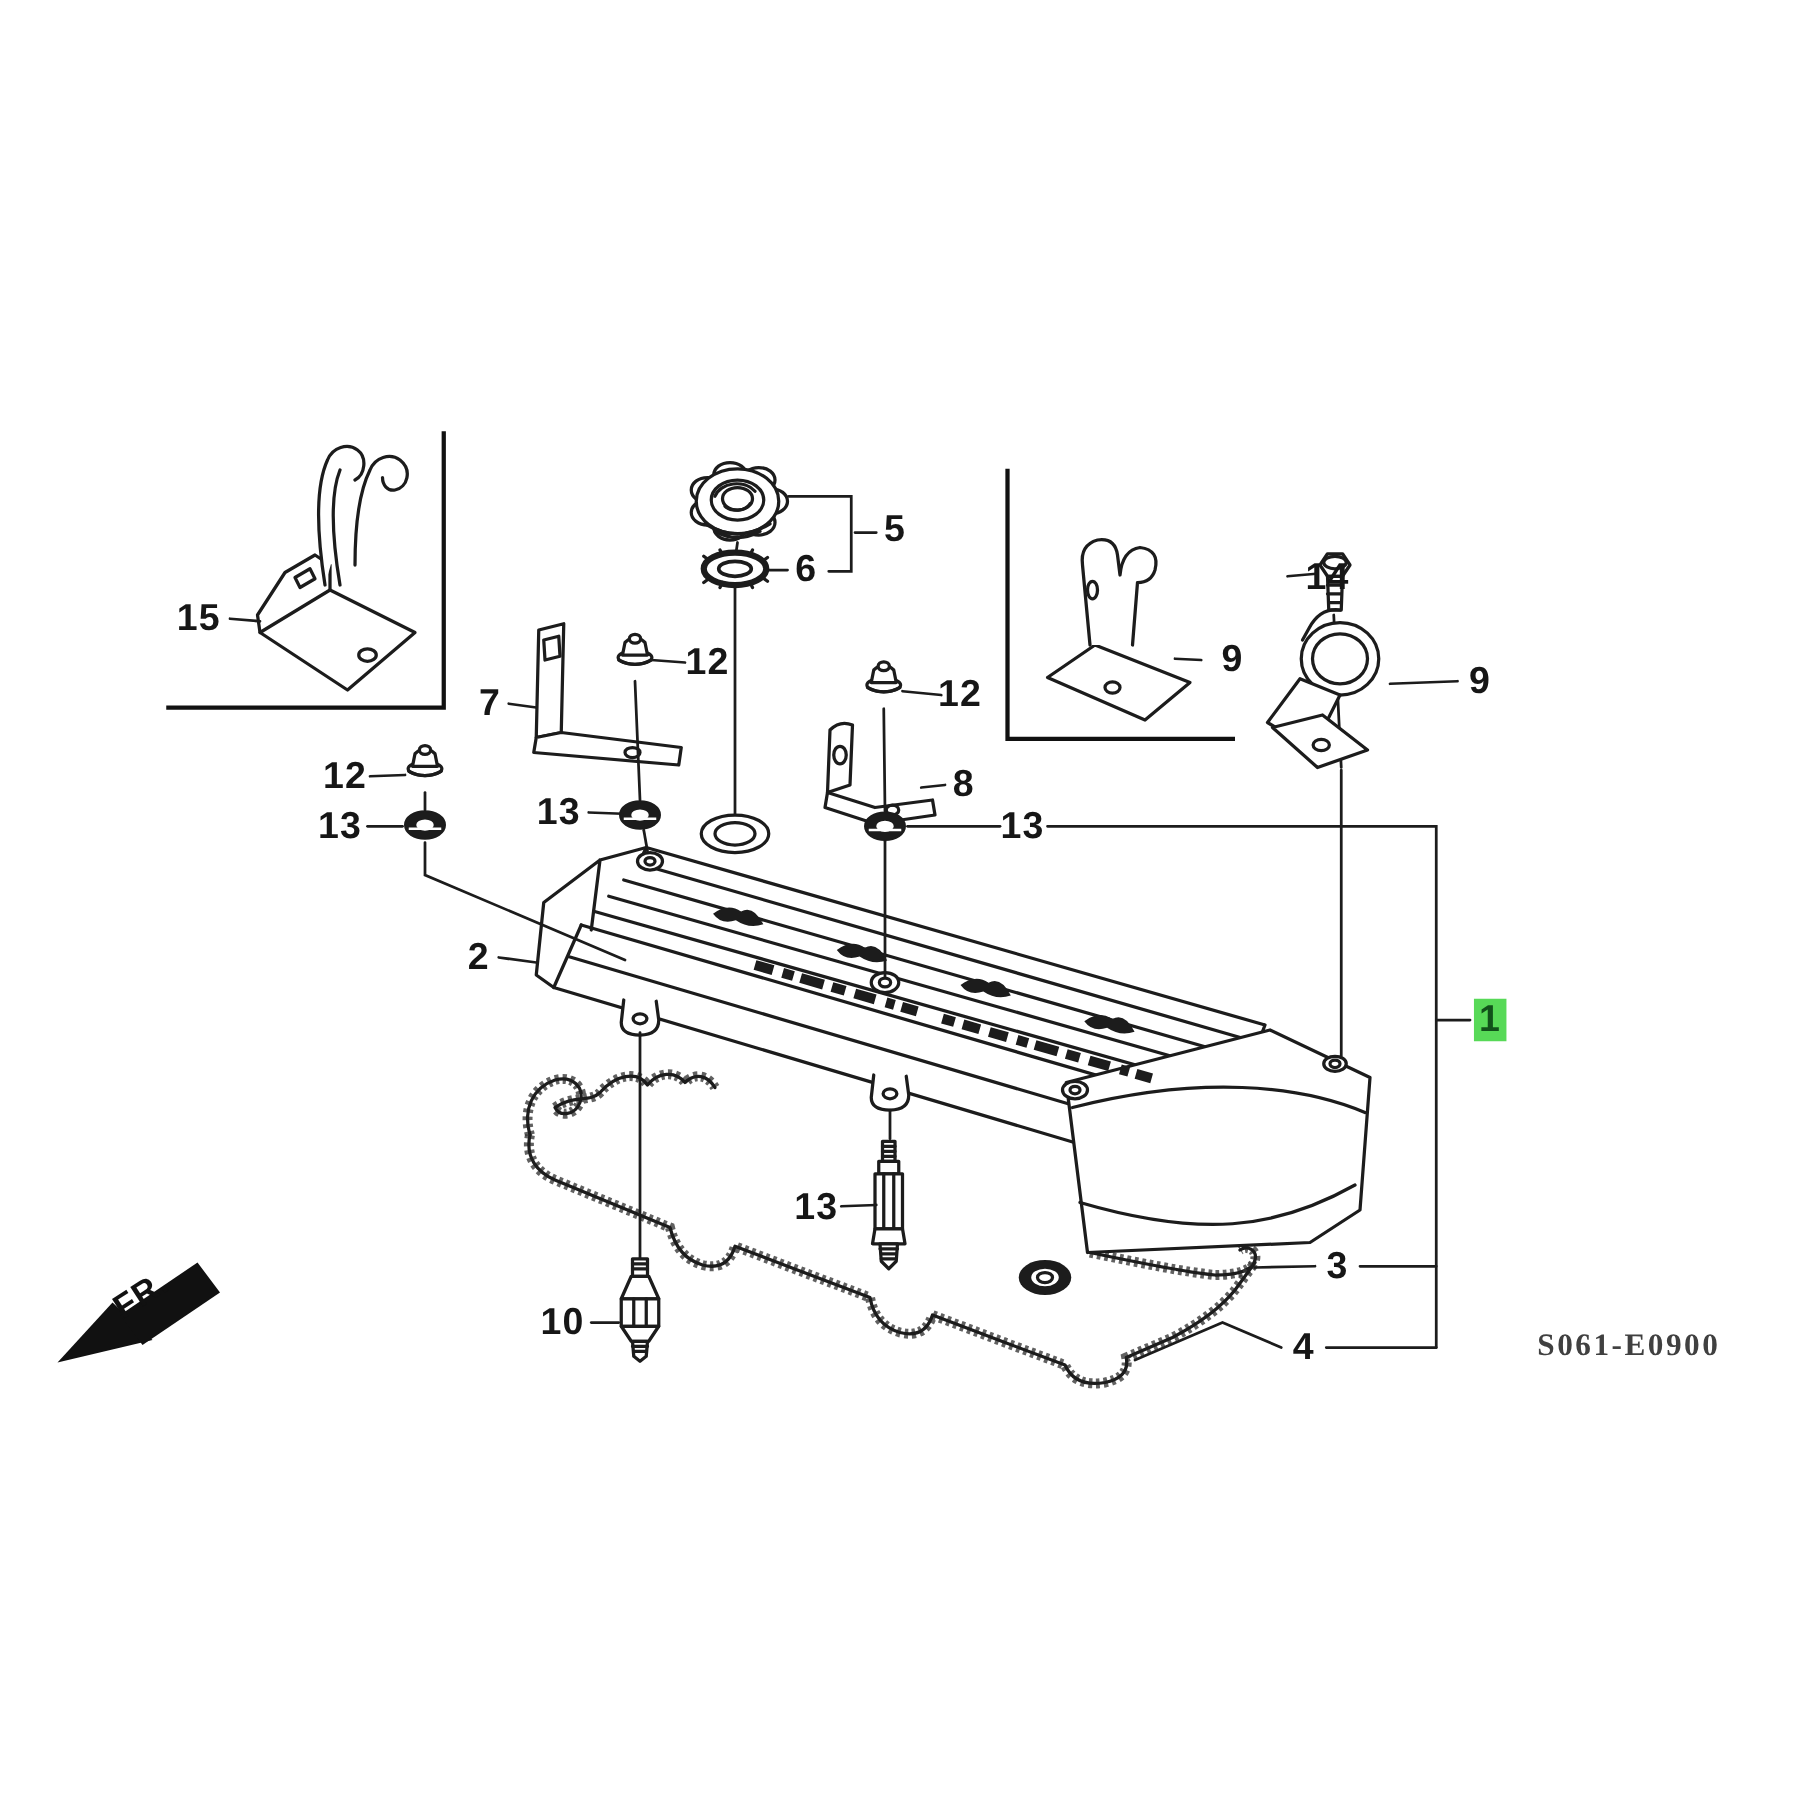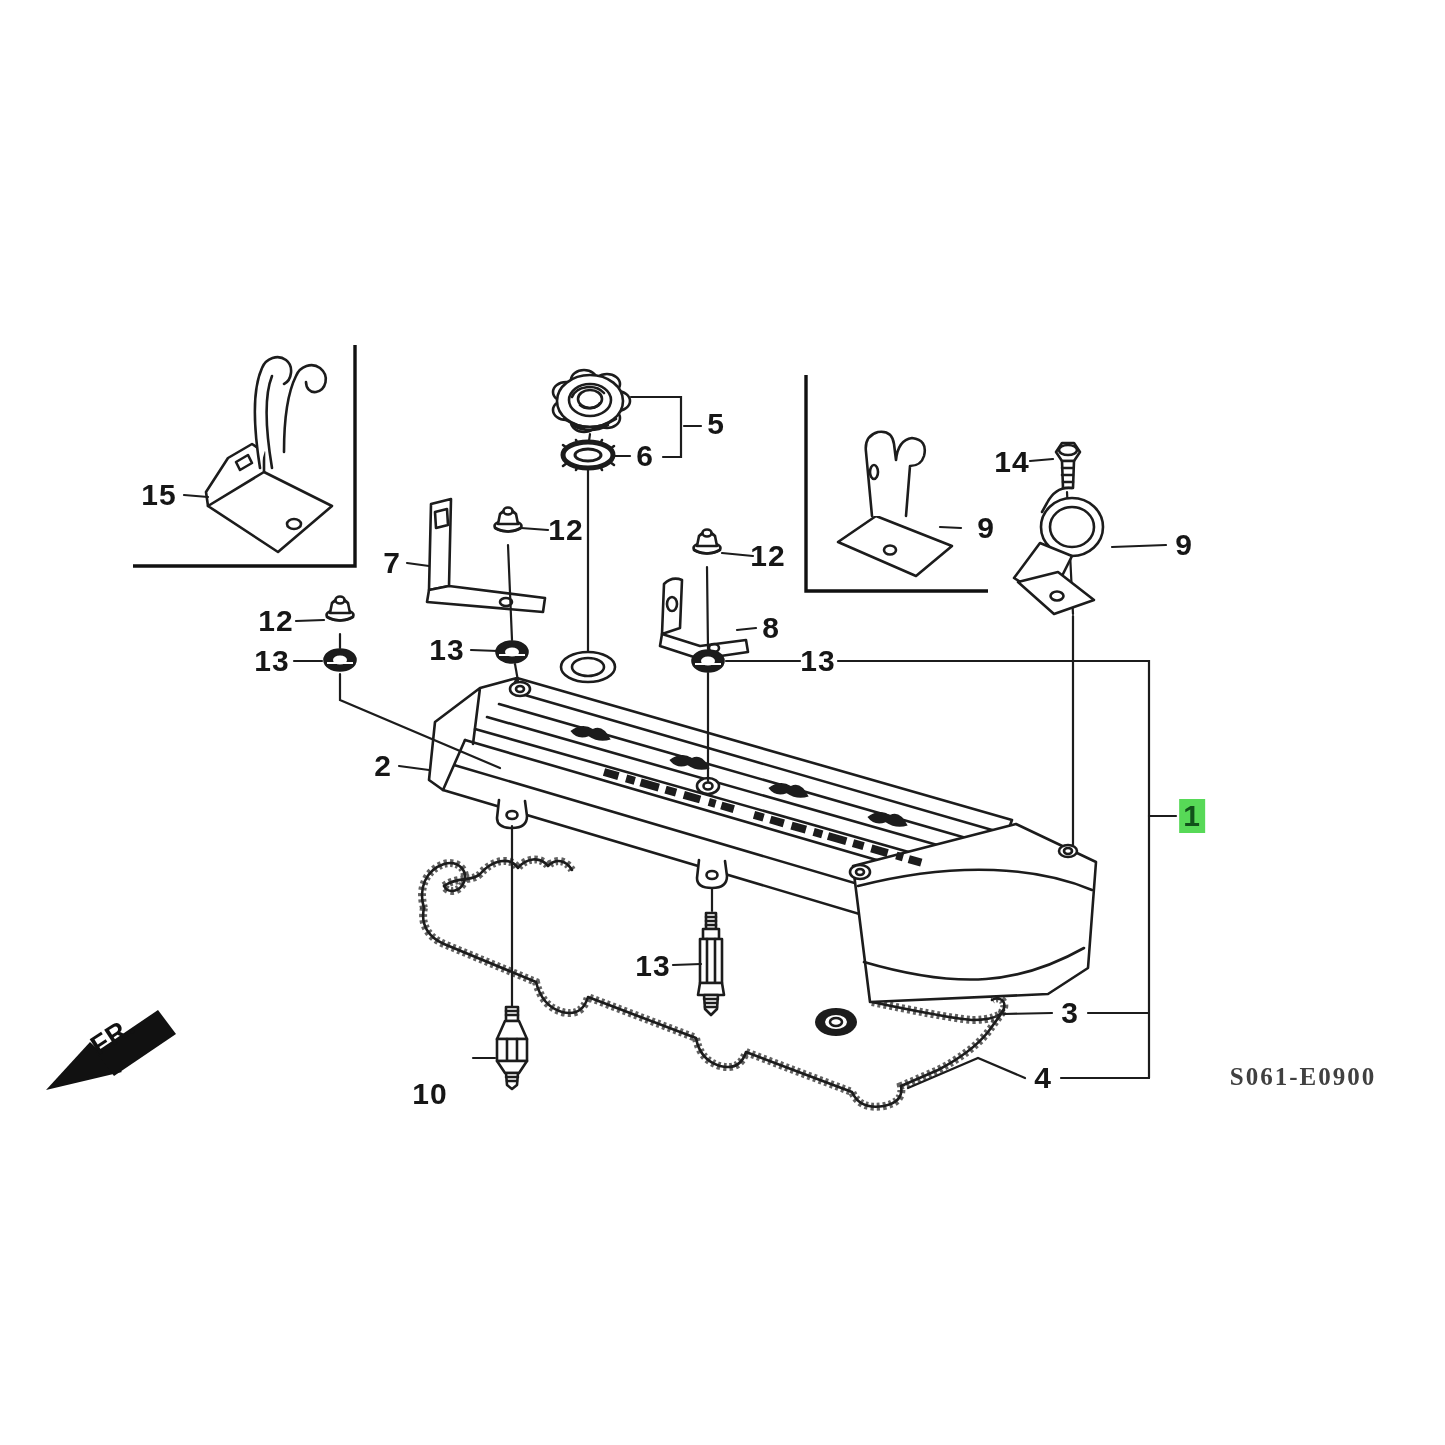--- a/index.html
+++ b/index.html
@@ -275,26 +275,26 @@
       <div class="part-label" style="left: 276px; top: 621px;">12</div>
       <div class="part-label" style="left: 272px; top: 661px;">13</div>
       <div class="part-label" style="left: 566px; top: 530px;">12</div>
       <div class="part-label" style="left: 447px; top: 650px;">13</div>
       <div class="part-label" style="left: 716px; top: 424px;">5</div>
       <div class="part-label" style="left: 645px; top: 456px;">6</div>
       <div class="part-label" style="left: 768px; top: 556px;">12</div>
       <div class="part-label" style="left: 771px; top: 628px;">8</div>
       <div class="part-label" style="left: 818px; top: 661px;">13</div>
       <div class="part-label" style="left: 986px; top: 528px;">9</div>
-      <div class="part-label" style="left: 1012px; top: 462px; text-align: center;">14</div>
+      <div class="part-label" style="left: 1062px; top: 462px; text-align: center;">14</div>
       <div class="part-label" style="left: 1184px; top: 545px;">9</div>
       <div class="part-label" style="left: 383px; top: 766px;">2</div>
       <div class="part-label highlighted" style="left: 1192px; top: 816px;">1</div>
       <div class="part-label" style="left: 653px; top: 966px;">13</div>
-      <div class="part-label" style="left: 430px; top: 1058px; margin-top: 36px;">10</div>
+      <div class="part-label" style="left: 450px; top: 1058px;">10</div>
       <div class="part-label" style="left: 1070px; top: 1013px;">3</div>
       <div class="part-label" style="left: 1043px; top: 1078px;">4</div>
     </div>
 
   <div class="diagram-code" style="left:1303px;top:1077px">S061-E0900</div>
 
   <div class="fr-text" style="left:113px;top:1036px">FR.</div>
 </div>
 
 </body></html>

